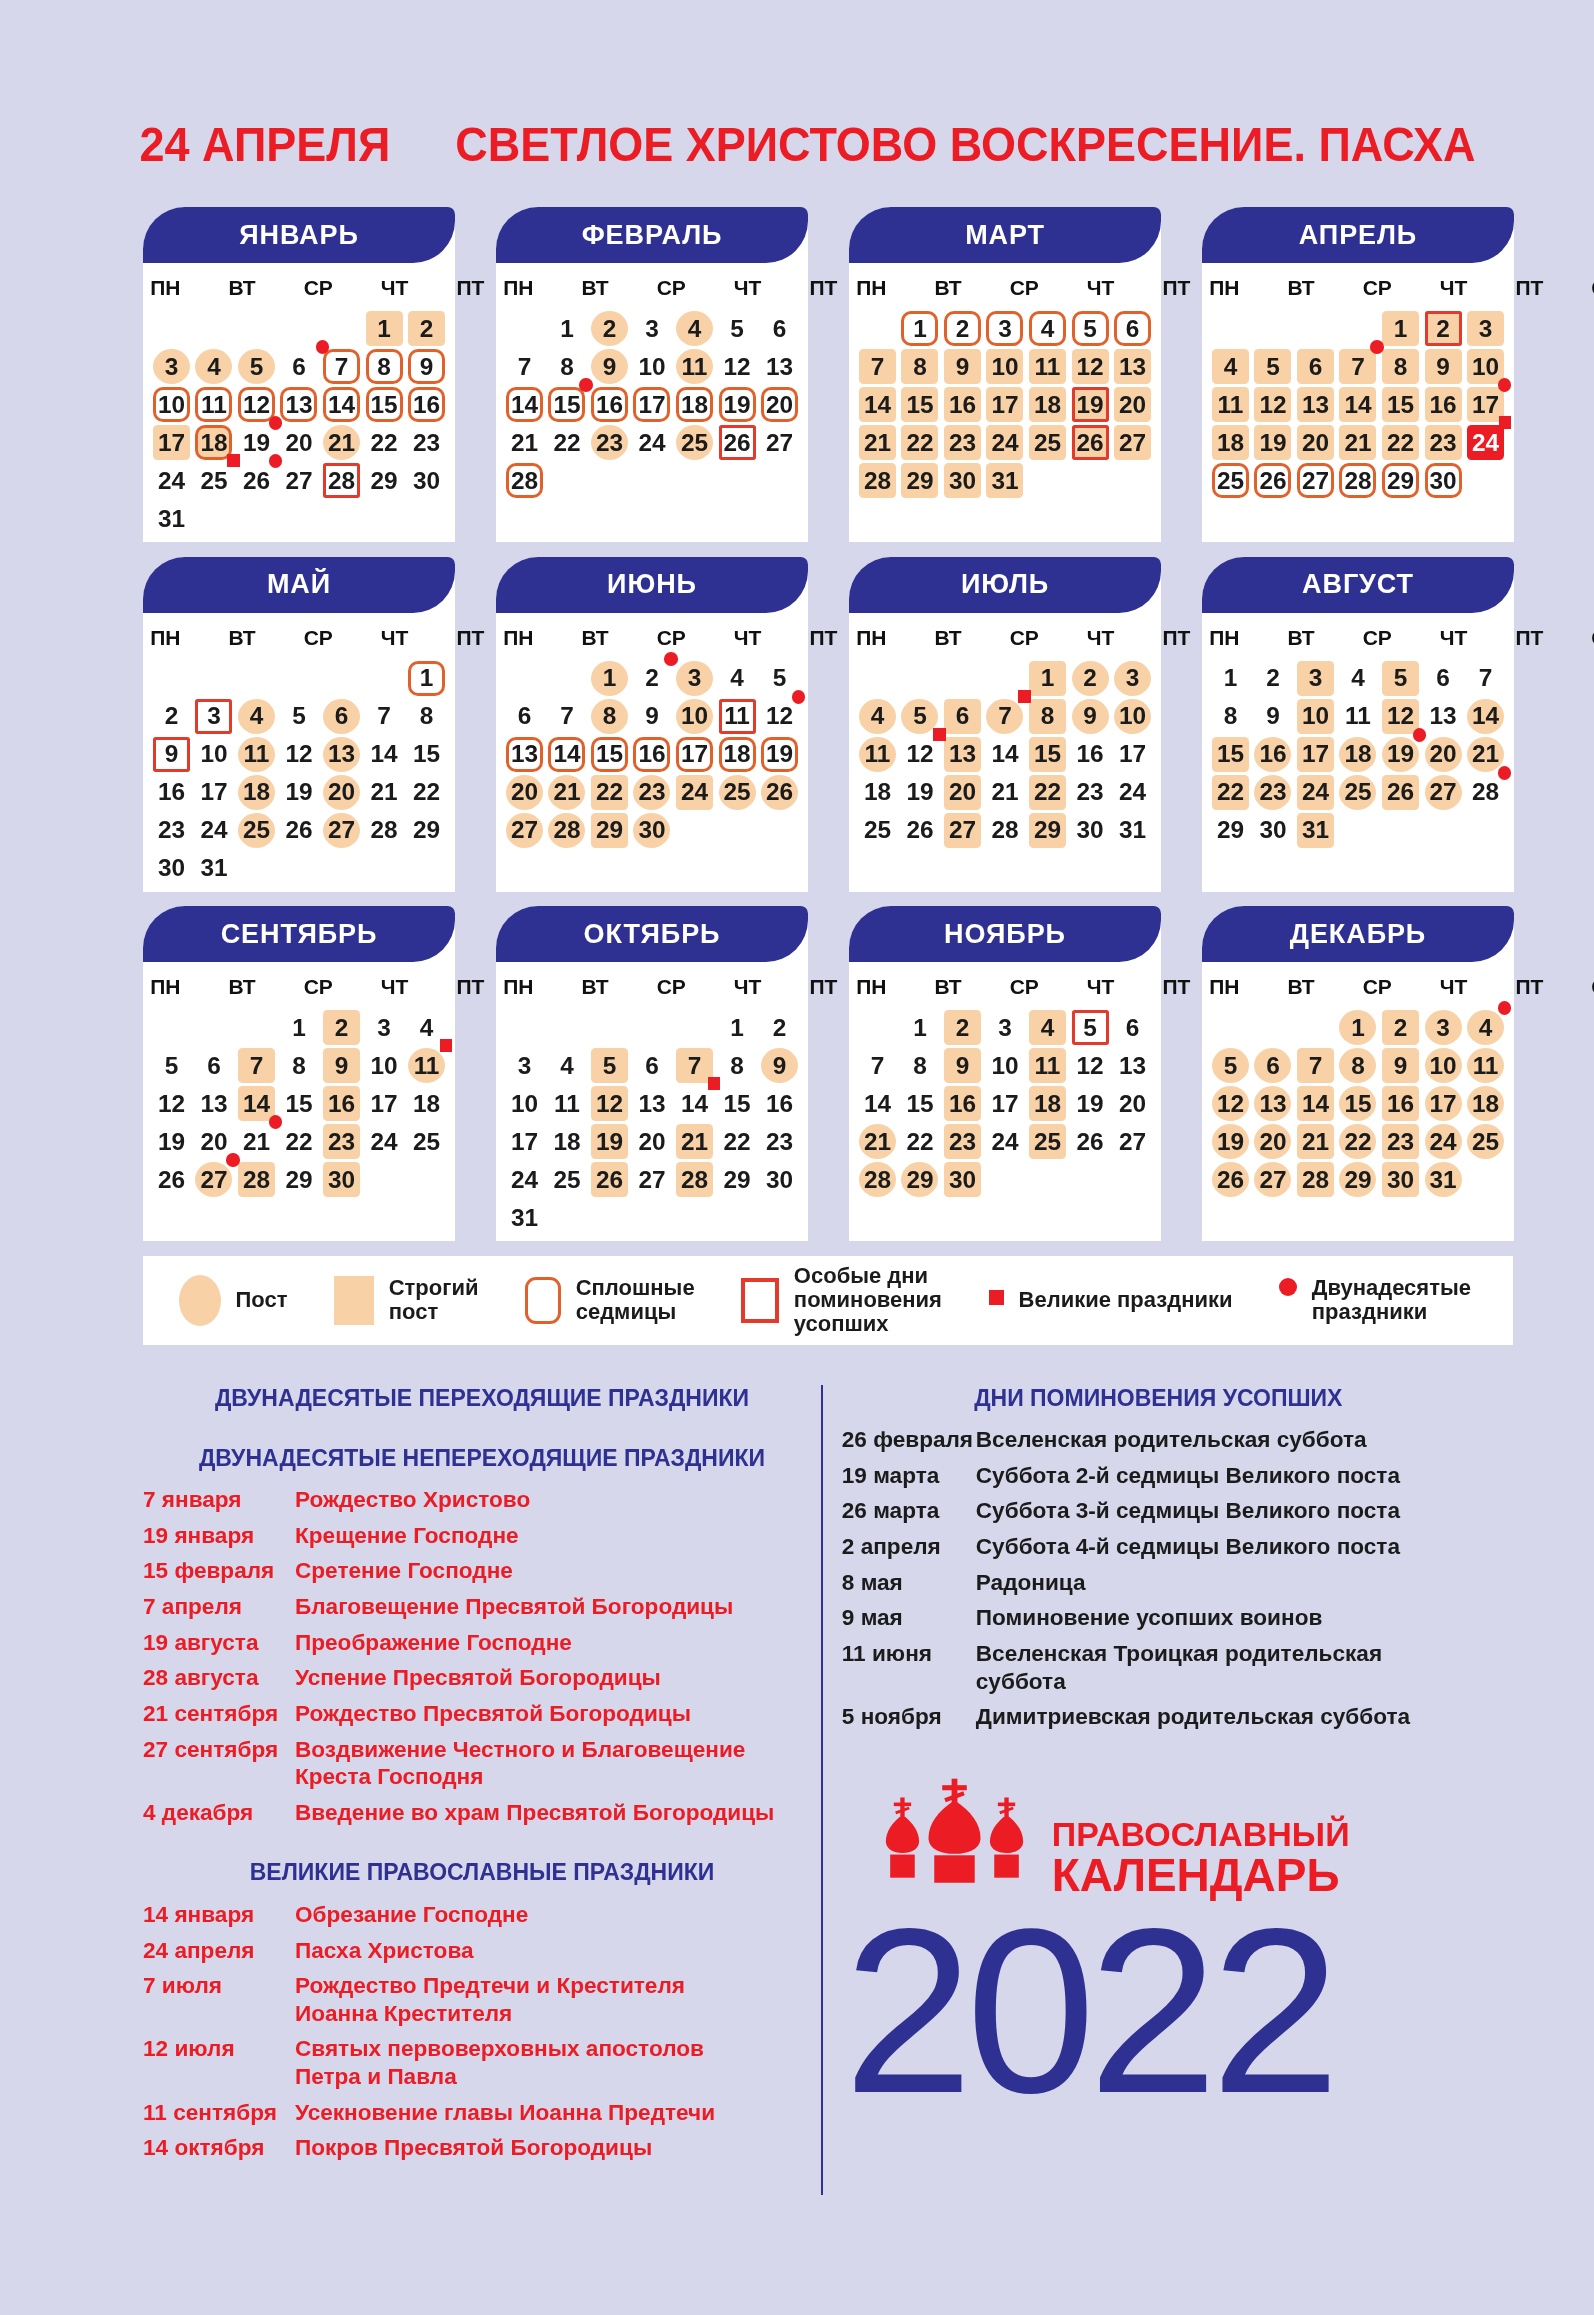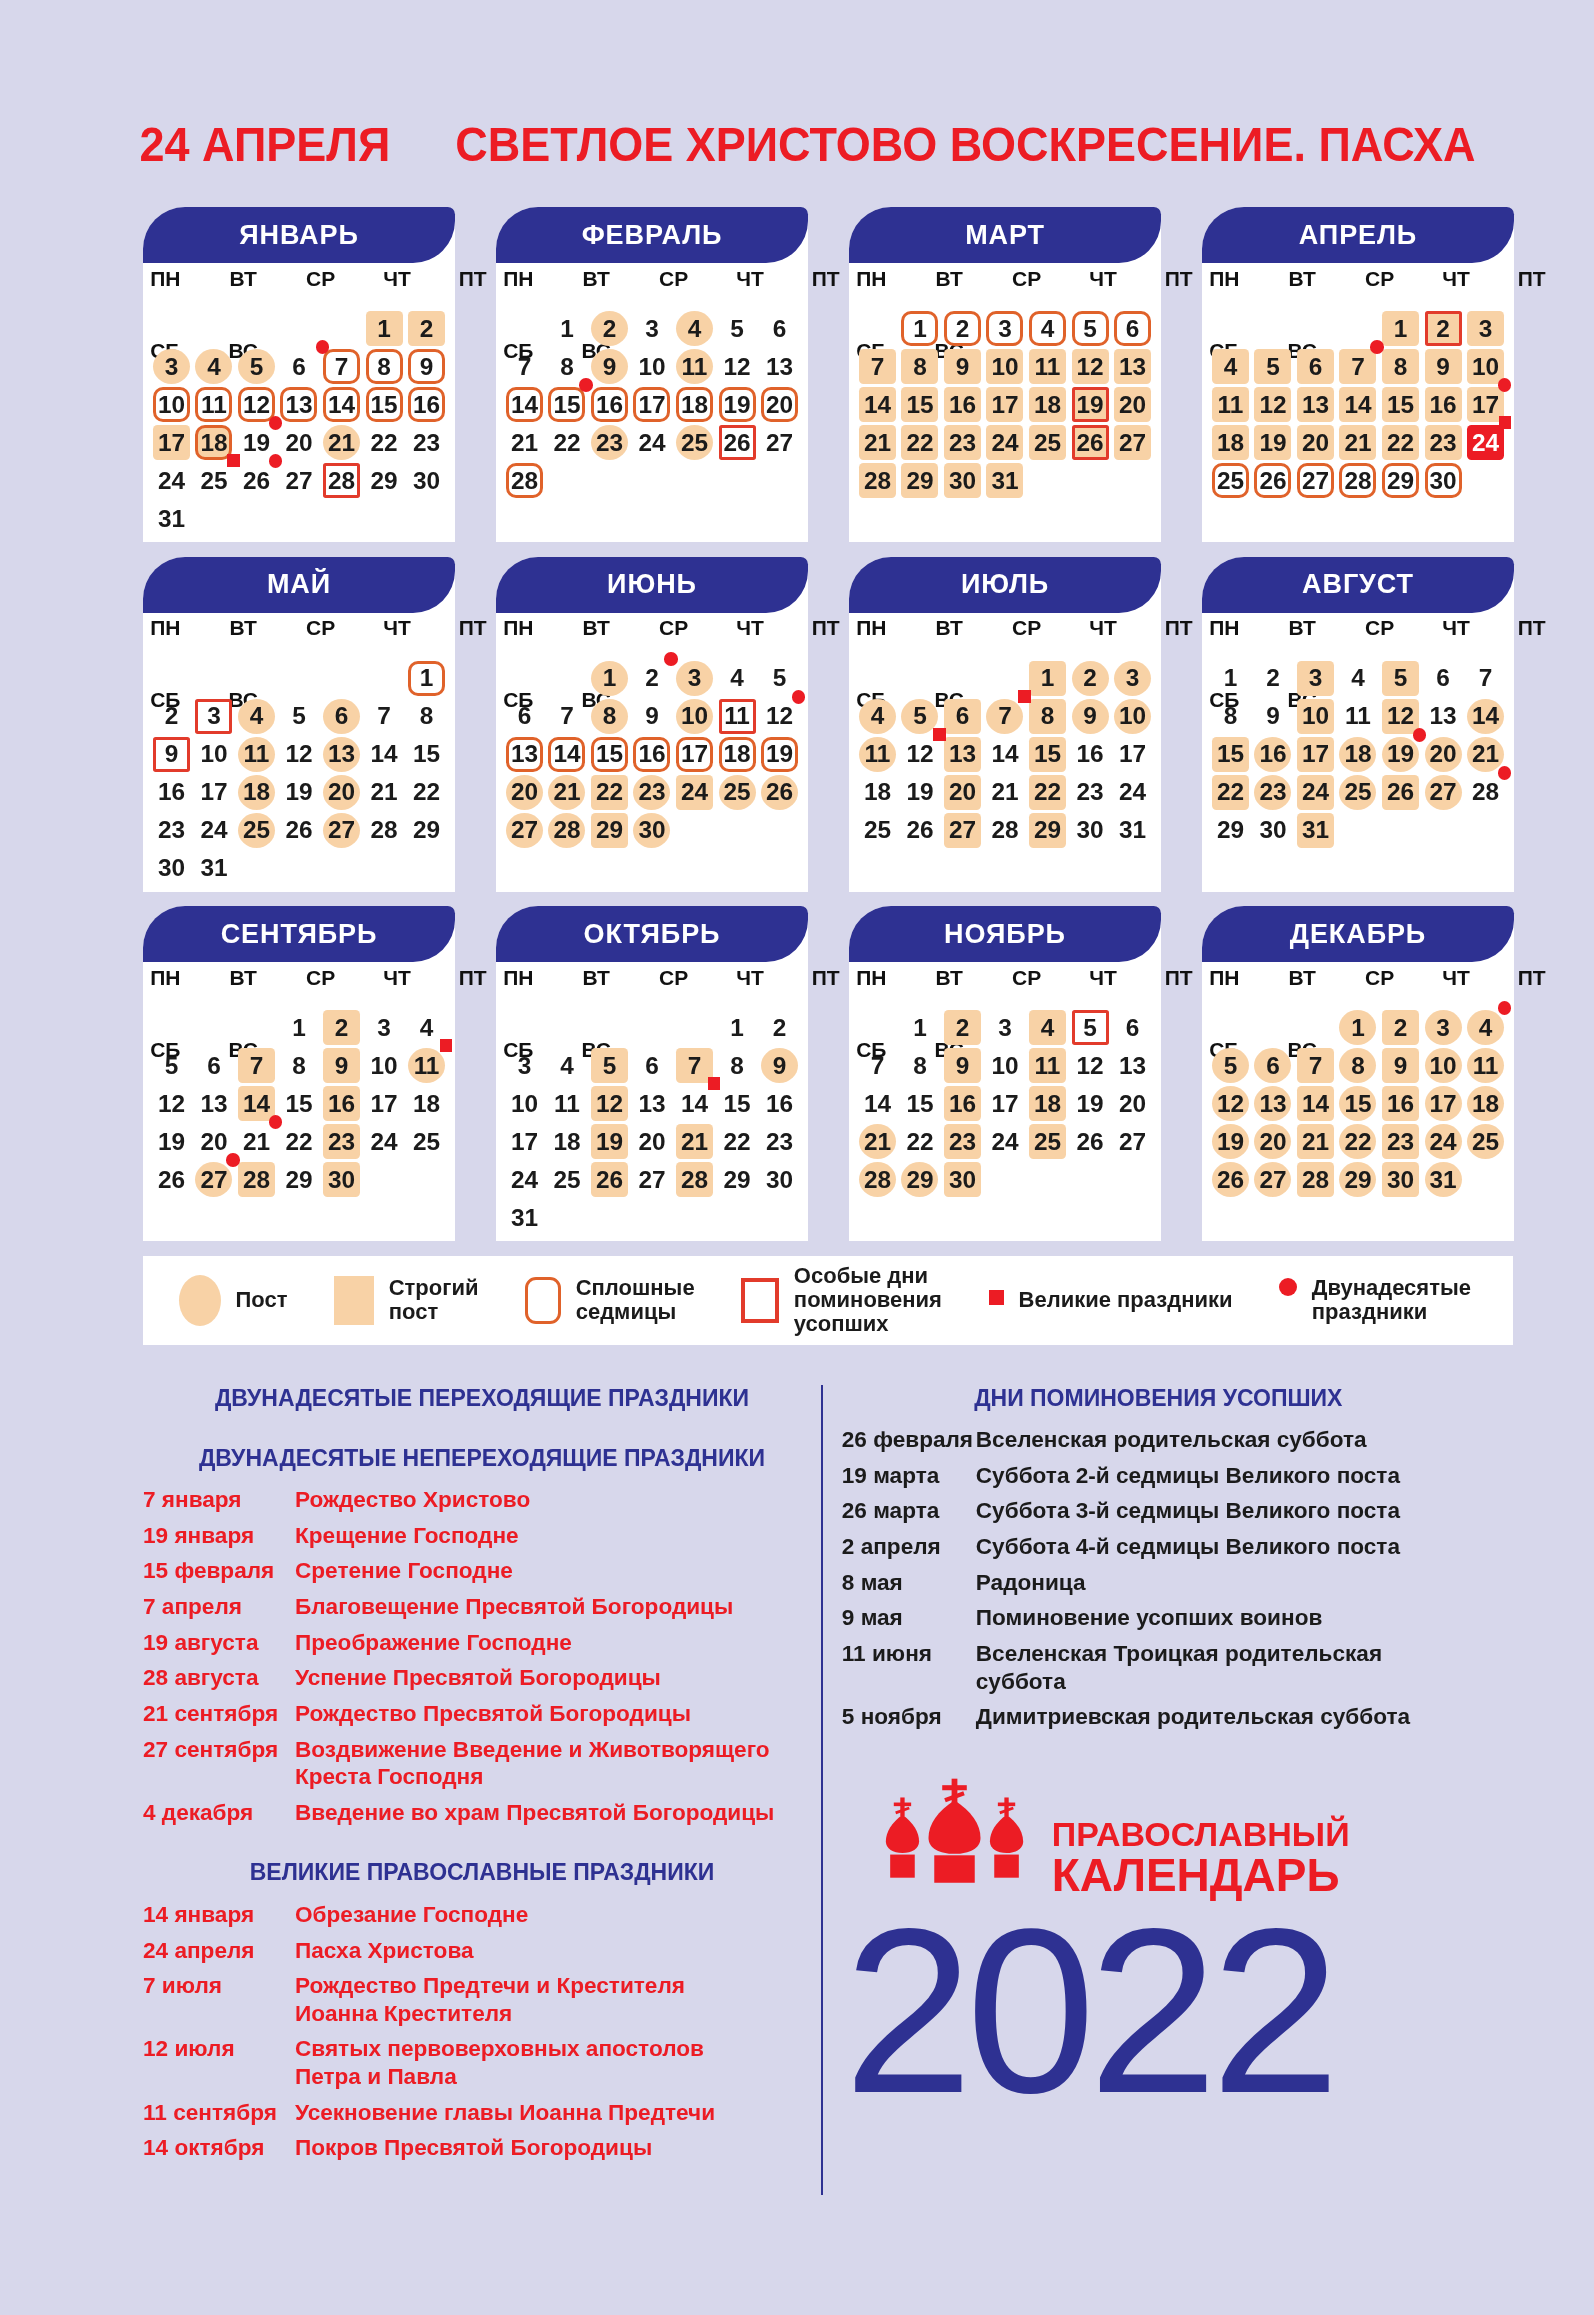--- a/index.html
+++ b/index.html
@@ -10,21 +10,21 @@
   .title{margin:119px 81px 0;display:flex;justify-content:center;gap:65px;
          color:#ec1c24;font-size:45px;font-weight:bold;white-space:nowrap;transform:scaleY(1.08);}
 
   
   .months{margin:36px 0 0 133px;width:1370px;display:grid;
           grid-template-columns:repeat(4,312px);grid-auto-rows:335px;gap:14.5px 41px;}
   .panel{background:#ffffff;border-radius:42px 7.2px 0 0;}
   .panel-header{height:56px;background:#2e3192;border-radius:42px 7.2px 42px 0;
                 display:flex;align-items:center;justify-content:center;text-align:right;}
   .panel-header span{color:#fff;font-size:27px;font-weight:bold;letter-spacing:0.9px;}
-  .wd-row{display:grid;grid-template-columns:repeat(5,1fr);height:43px;padding:0 7.2px;margin-top:3.6px;gap:48px;}
+  .wd-row{display:grid;grid-template-columns:repeat(7,1fr);height:43px;padding:0 7.2px;margin-top:3.6px;gap:48px;}
   .wd{display:flex;align-items:center;justify-content:center;font-size:21px;font-weight:bold;color:#111;}
   .days{display:grid;grid-template-columns:repeat(7,1fr);grid-auto-rows:38px;padding:0 7.2px;}
   .day{position:relative;display:flex;align-items:center;justify-content:center;}
   .num{position:relative;z-index:2;font-size:24.4px;font-weight:bold;color:#1b1b1b;}
   .deco{position:absolute;width:37px;height:35px;z-index:1;box-sizing:border-box;}
   .day.post  .deco{background:#f8d2a6;border-radius:50%;}
   .day.strict .deco{background:#f8d2a6;border-radius:4.5px;}
   .day.cont  .deco{border:3.2px solid #e0622a;border-radius:10px;}
   .day.mem   .deco{border:3.2px solid #e23b2b;border-radius:2.7px;}
   .day.pascha .deco{background:#ec1c24;border-radius:4.5px;}
@@ -1799,21 +1799,21 @@
             <div class="row">
               <span class="date">28 августа</span>
               <span class="name">Успение Пресвятой Богородицы</span>
             </div>
             <div class="row">
               <span class="date">21 сентября</span>
               <span class="name">Рождество Пресвятой Богородицы</span>
             </div>
             <div class="row">
               <span class="date">27 сентября</span>
-              <span class="name">Воздвижение Введение и Животворящего
+              <span class="name">Воздвижение Честного и Благовещение
 Креста Господня</span>
             </div>
             <div class="row">
               <span class="date">4 декабря</span>
               <span class="name">Введение во храм Пресвятой Богородицы</span>
             </div>
           </div>
         </div>
         <div class="sec">
           <div class="sec-h">ВЕЛИКИЕ ПРАВОСЛАВНЫЕ ПРАЗДНИКИ</div>

